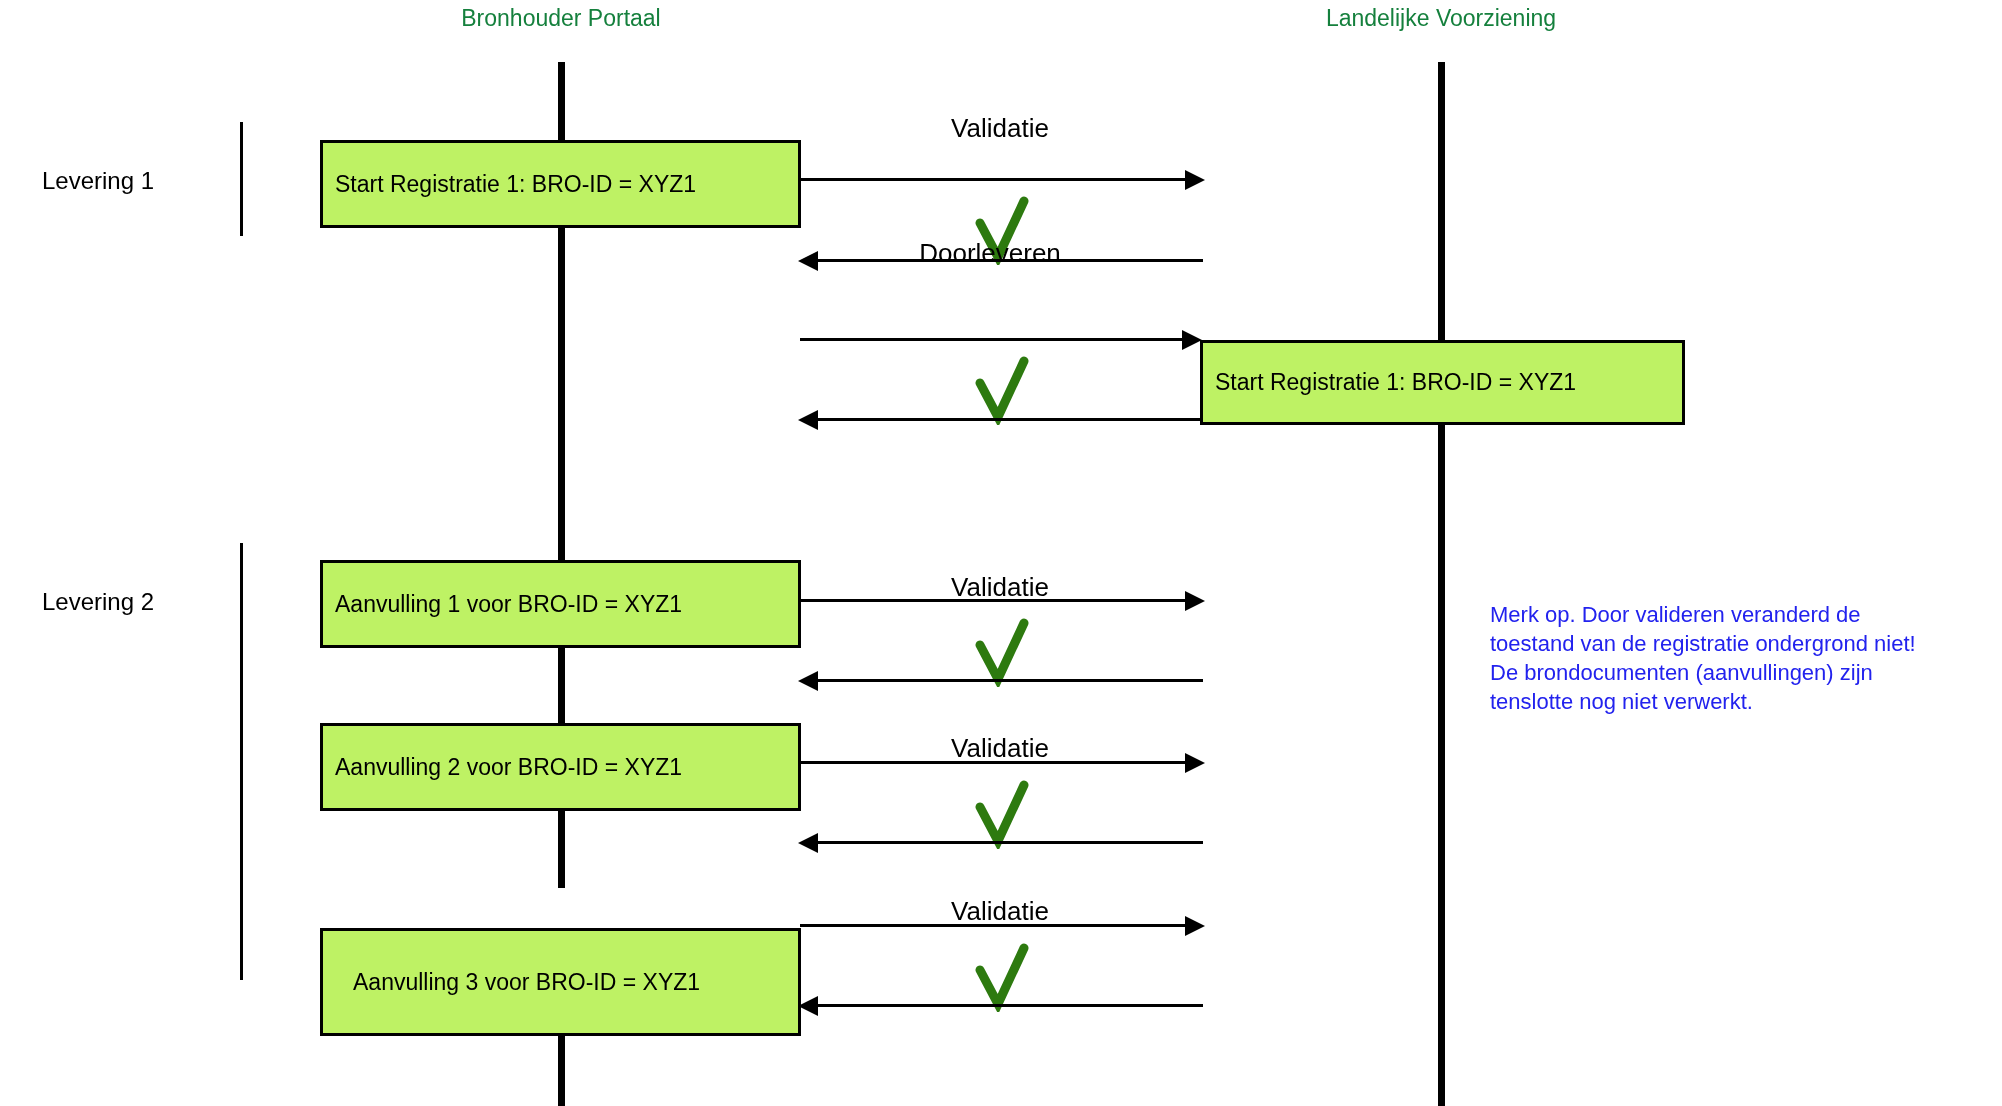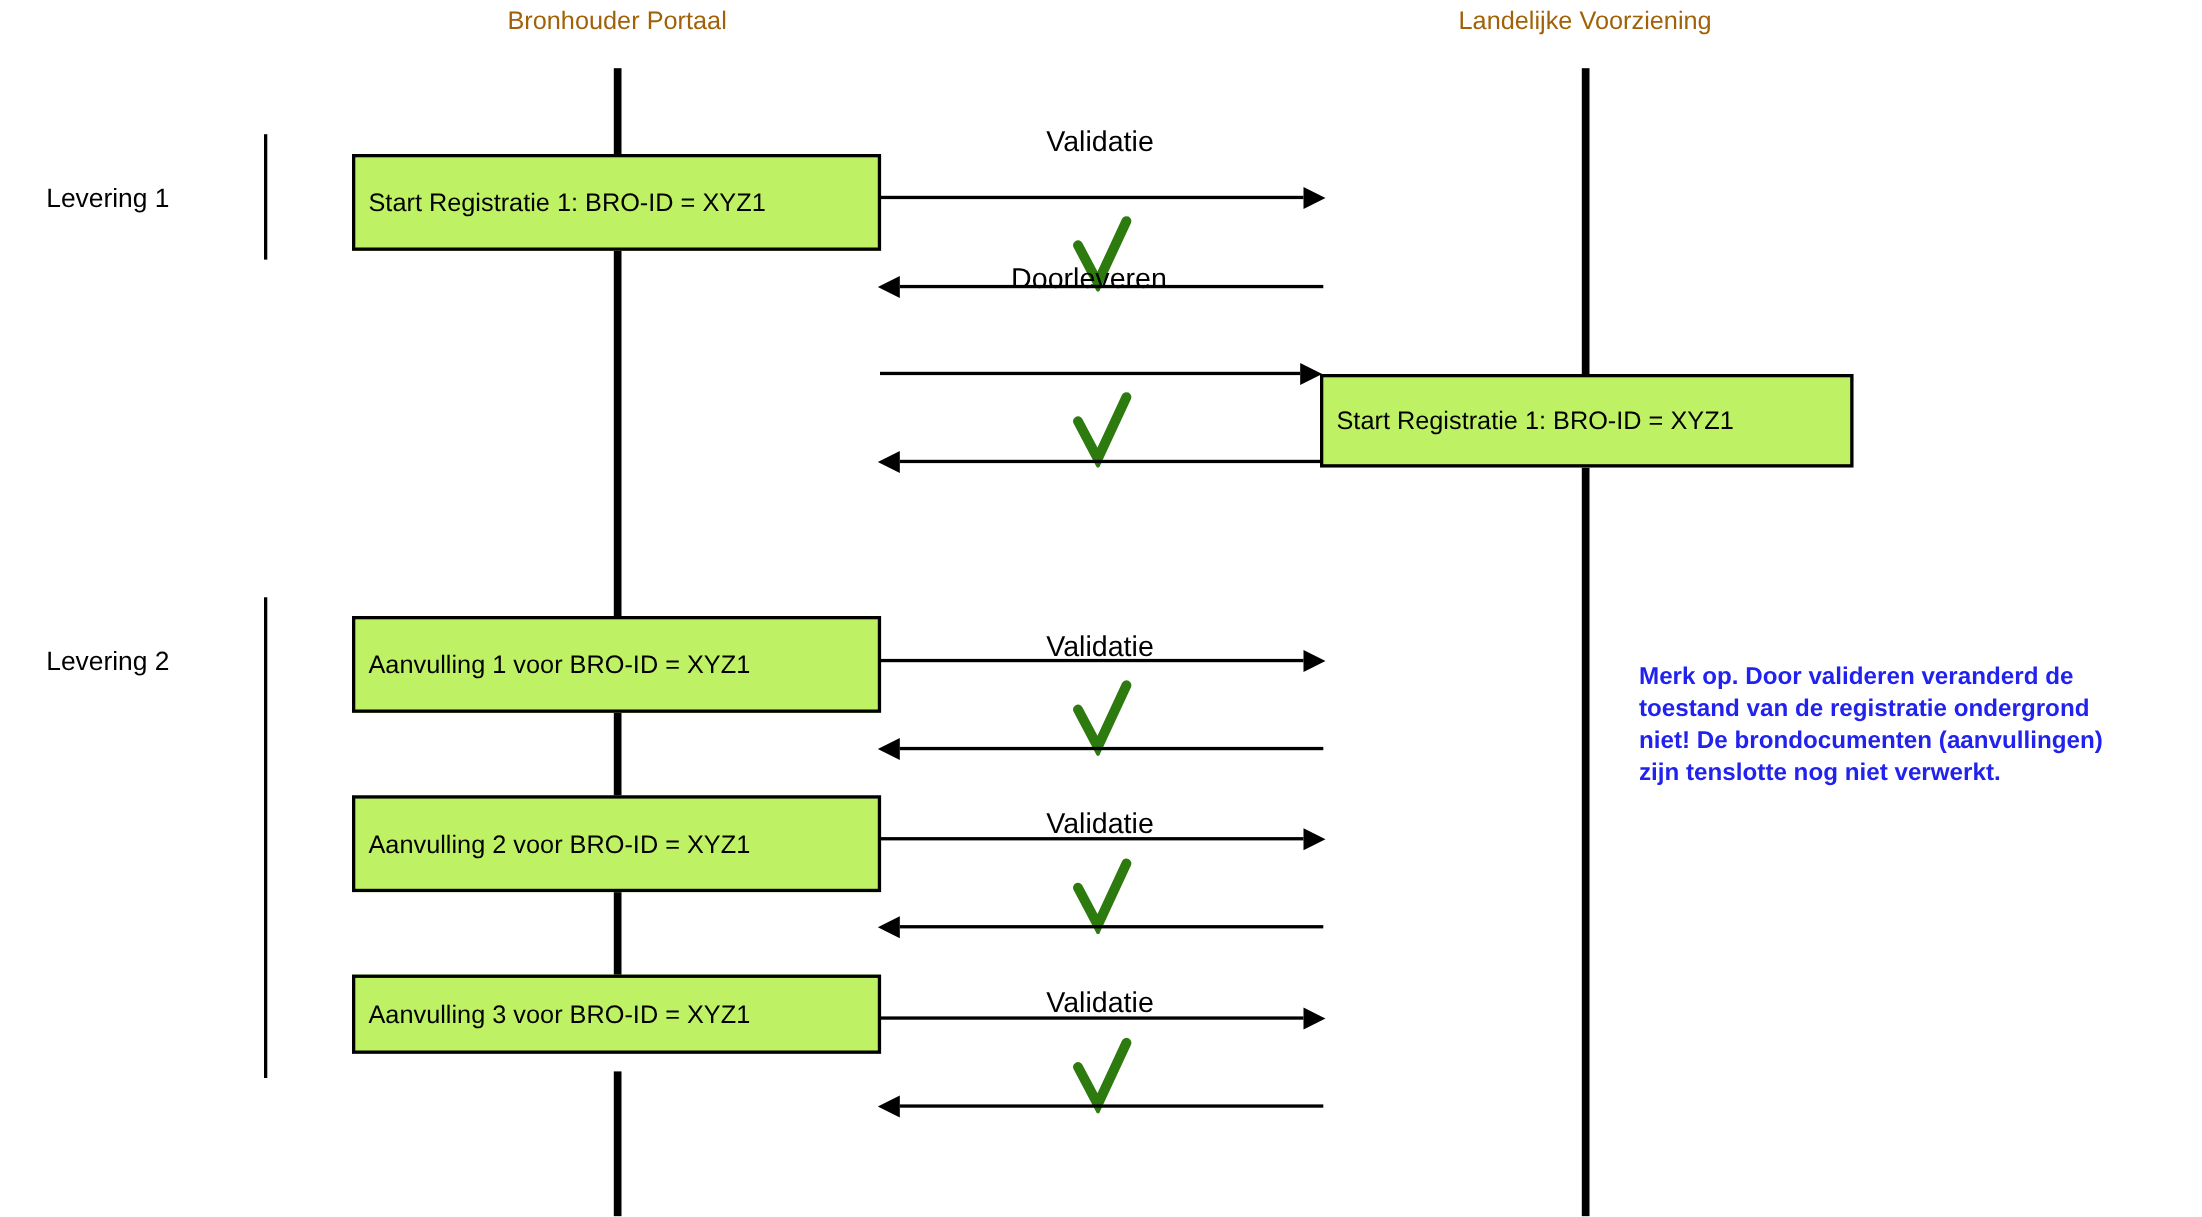--- a/index.html
+++ b/index.html
@@ -2,21 +2,21 @@
 <html><head>
 <meta charset="utf-8">
 <style>
   html,body{margin:0;padding:0;background:#ffffff;}
   body{font-family:"Liberation Sans", sans-serif;}
   #canvas{position:relative;width:2002px;height:1106px;background:#ffffff;overflow:hidden;}
 
   .lifeline-title{
     position:absolute;
     font-size:23px;
-    color:#a16207;
+    color:#15803d;
     white-space:nowrap;
     transform:translateX(-50%);
     text-align:left;
   }
   .lifeline{
     position:absolute;
     width:7px;
     background:#000000;
   }
   .phase-label{
@@ -162,32 +162,32 @@
 
   <div class="check" style="left:972px;top:779px;">
     <svg width="60" height="70" viewBox="0 0 60 70">
       <path d="M8 28 L26 62 L52 6" fill="none" stroke="#2D7A0F" stroke-width="9" stroke-linecap="round" stroke-linejoin="miter"></path>
     </svg>
   </div>
 
   <div class="arrow-line" style="left:818px;top:841px;width:385px;"></div>
   <div class="arrow-head left" style="left:798px;top:833px;"></div>
 
-  <div class="msg-box" style="left:320px;top:886px;width:481px;height:72px;">
+  <div class="msg-box" style="left:320px;top:928px;width:481px;height:108px;padding-left:18px;">
     <span>Aanvulling 3 voor BRO-ID = XYZ1</span>
   </div>
 
   <div class="arrow-label" style="left:1000px;top:896px;">Validatie</div>
   <div class="arrow-line" style="left:800px;top:924px;width:385px;"></div>
   <div class="arrow-head right" style="left:1185px;top:916px;"></div>
 
   <div class="check" style="left:972px;top:942px;">
     <svg width="60" height="70" viewBox="0 0 60 70">
       <path d="M8 28 L26 62 L52 6" fill="none" stroke="#2D7A0F" stroke-width="9" stroke-linecap="round" stroke-linejoin="miter"></path>
     </svg>
   </div>
 
   <div class="arrow-line" style="left:818px;top:1004px;width:385px;"></div>
   <div class="arrow-head left" style="left:798px;top:996px;"></div>
 
-  <div class="note" style="left:1490px;top:600px;font-weight:bold;">Merk  op. Door valideren veranderd de toestand van de registratie ondergrond niet! De brondocumenten (aanvullingen) zijn tenslotte nog niet verwerkt.</div>
+  <div class="note" style="left:1490px;top:600px;">Merk  op. Door valideren veranderd de toestand van de registratie ondergrond niet! De brondocumenten (aanvullingen) zijn tenslotte nog niet verwerkt.</div>
 
 </div>
 
 </body></html>

